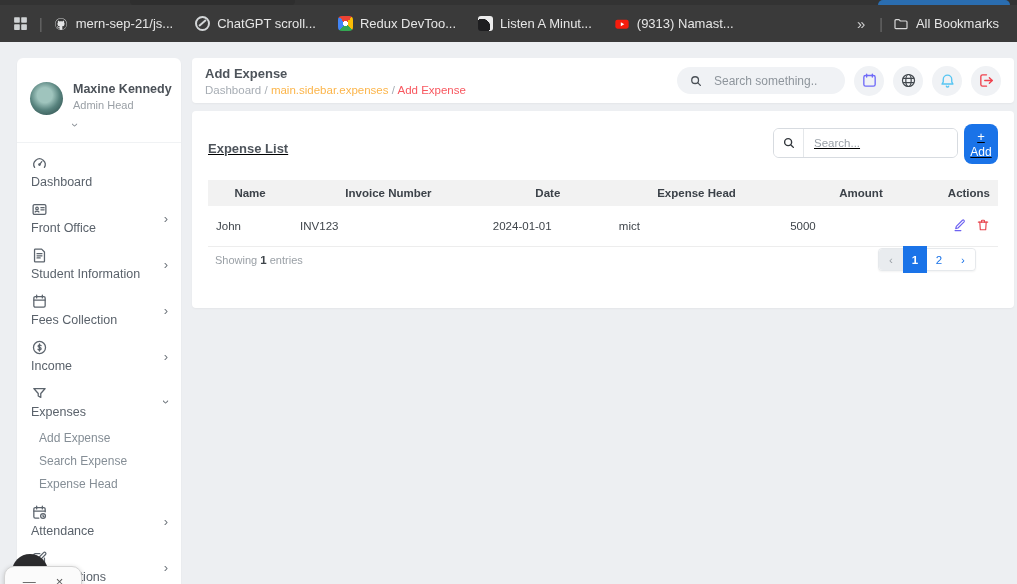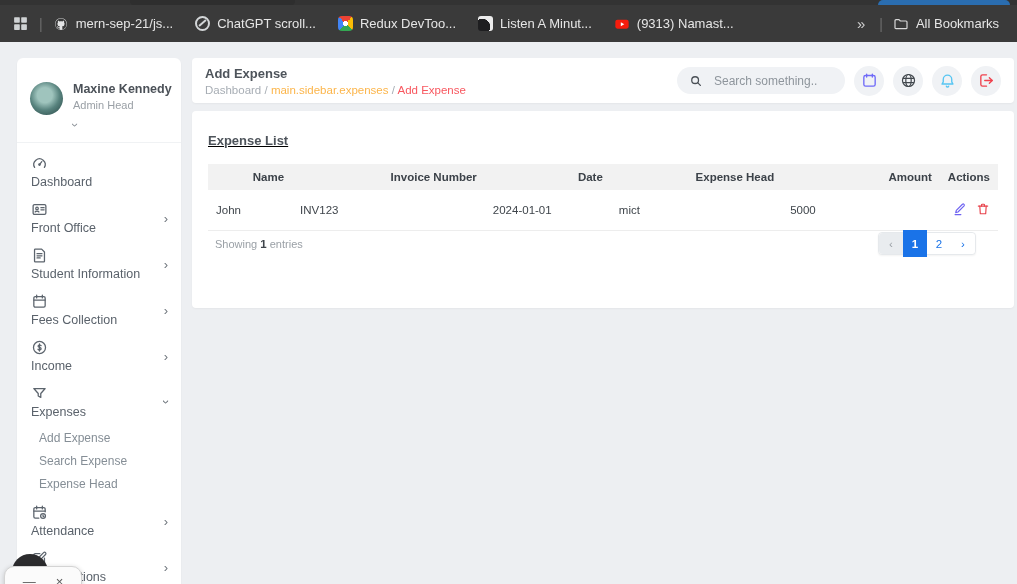--- a/index.html
+++ b/index.html
@@ -69,21 +69,21 @@
   .t-search{display:flex;height:30px;border:1px solid #d7dbe0;border-radius:6px;overflow:hidden;background:#fff;margin-top:4px;}
   .t-search .ts-ic{width:30px;display:flex;align-items:center;justify-content:center;border-right:1px solid #e4e7ea;color:#33383d;background:#fff;cursor:pointer;}
   .t-search .ts-ic svg{width:14px;height:14px;}
   .t-search input{border:none;width:153px;padding:0 10px;font-size:11.5px;outline:none;color:#4a5056;font-family:inherit;}
   .t-search input::placeholder{color:#9aa1a8;}
   .add-btn{width:34px;height:40px;background:#1a73e8;border:none;border-radius:8px;color:#fff;cursor:pointer;
     display:flex;flex-direction:column;align-items:center;justify-content:center;line-height:1;padding:0;font-family:inherit;}
   .add-plus{font-size:13px;}
   .add-label{font-size:12px;margin-top:3px;}
   table.exp{width:100%;border-collapse:collapse;font-size:11.5px;color:#3f454b;margin-top:16px;}
-  table.exp thead th{background:#f2f2f2;text-align:right;font-weight:bold;padding:7px 8px;color:#3c4249;}
+  table.exp thead th{background:#f2f2f2;text-align:center;font-weight:bold;padding:7px 8px;color:#3c4249;}
   table.exp thead th.r, table.exp td.r{text-align:right;}
   table.exp tbody td{padding:12px 8px;border-bottom:1px solid #ededed;}
   .act-wrap{display:inline-flex;gap:9px;align-items:center;}
   .act-btn{background:none;border:none;padding:0;cursor:pointer;line-height:0;}
   .act-btn svg{width:14px;height:14px;}
   .mc-footer{display:flex;align-items:center;margin-top:1px;}
   .showing{font-size:11px;color:#9aa0a6;padding-left:7px;}
   .showing b{color:#3f454b;font-size:11.5px;}
   .pager{margin-left:auto;display:flex;align-items:center;border:1px solid #e6e9ec;border-radius:4px;background:#fff;margin-right:22px;box-shadow:0 1px 2px rgba(0,0,0,.05);}
   .pg{width:24px;height:21px;display:flex;align-items:center;justify-content:center;font-size:11.5px;cursor:pointer;border:none;background:#fff;color:#1a73e8;font-family:inherit;padding:0;}
@@ -335,20 +335,35 @@
             <path d="M9.5 12H20"></path>
         </svg>
       </span>
     </button>
   </div>
 </div>
 
 <div class="main-card">
   <div class="mc-top">
     <div class="mc-title">Expense List</div>
+    <div class="mc-right">
+      <div class="t-search">
+        <span class="ts-ic">
+          <svg viewBox="0 0 24 24" fill="none" stroke="#33383d" stroke-width="2.4" stroke-linecap="round">
+            <circle cx="10.5" cy="10.5" r="6"></circle>
+              <path d="M15.3 15.3l4.2 4.2"></path>
+          </svg>
+        </span>
+        <input placeholder="Search..." style="">
+      </div>
+      <button class="add-btn">
+        <span class="add-plus">+</span>
+        <span class="add-label">Add</span>
+      </button>
+    </div>
   </div>
 
   <table class="exp">
     <colgroup>
       <col style="width:85px">
         <col style="width:196px">
         <col style="width:128px">
       <col style="width:174px">
         <col style="width:160px">
         <col>

